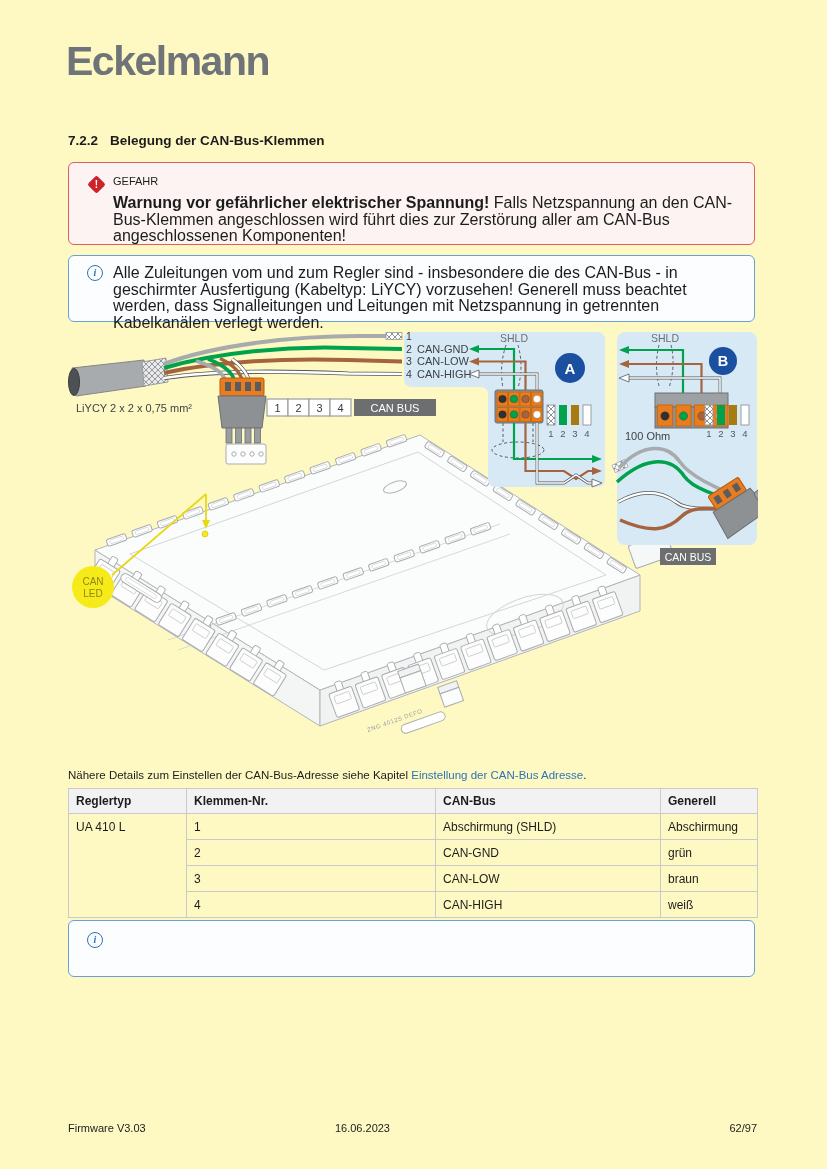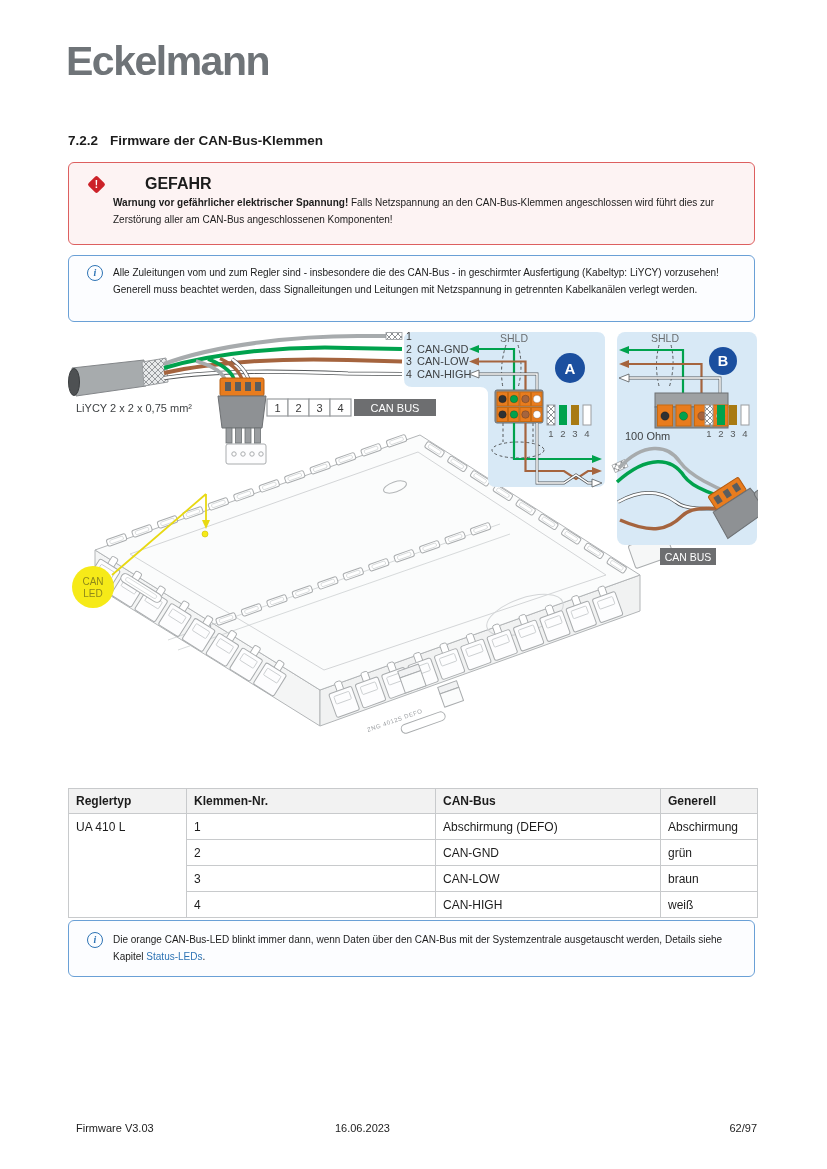--- a/index.html
+++ b/index.html
@@ -1,64 +1,64 @@
 <!DOCTYPE html>
 <html><head>
 <meta charset="utf-8">
 <style>
   html,body{margin:0;padding:0;background:#888;}
-  .page{position:relative;width:827px;height:1169px;background:#ffffff;margin:0 auto;
+  .page{position:relative;width:827px;height:1169px;background:#fef9c3;margin:0 auto;
         font-family:"Liberation Sans", sans-serif;color:#1c1c1c;overflow:hidden;}
   .abs{position:absolute;}
   .logo{left:66px;top:38px;font-size:41px;font-weight:bold;color:#6f7478;letter-spacing:-1.5px;}
   .heading{left:68px;top:133px;font-size:13.5px;font-weight:bold;display:flex;gap:12px;margin:0;}
   
   .box{left:68px;width:687px;border-radius:6px;box-sizing:border-box;}
   .danger{top:162px;height:83px;border:1px solid #dd5f5f;background:#fdf3f3;}
   .danger-icon{position:absolute;left:21px;top:15px;width:13px;height:13px;background:#cc2229;
                transform:rotate(45deg);border-radius:2px;}
   .danger-icon span{position:absolute;left:0;top:0;width:13px;height:13px;transform:rotate(-45deg);
                color:#fff;font-weight:bold;font-size:10px;line-height:13px;text-align:center;display:block;}
-  .danger-title{position:absolute;left:44px;top:12px;font-size:16px;font-weight:bold;margin-left:32px;}
-  .box p{position:absolute;left:44px;margin:0;font-size:10px;line-height:16.5px;width:625px;}
+  .danger-title{position:absolute;left:44px;top:12px;font-size:11px;font-weight:normal;}
+  .box p{position:absolute;left:44px;margin:0;font-size:16px;line-height:16.5px;width:625px;}
   .danger p{top:32px;}
   .infobox{border:1px solid #6aa0d6;background:#fcfdff;}
   .info1{top:255px;height:67px;}
   .info2{top:920px;height:57px;}
   .info-icon{position:absolute;left:18px;top:9px;width:14px;height:14px;border:1.4px solid #2e74b5;
              border-radius:50%;color:#2e74b5;font-size:10px;font-weight:bold;line-height:14px;
              text-align:center;font-family:"Liberation Serif",serif;font-style:italic;}
   .info2 .info-icon{top:11px;}
   .info1 p{top:9px;}
   .info2 p{top:11px;}
   .link{color:#2e74b5;text-decoration:none;cursor:pointer;}
   .details{left:68px;top:769px;margin:0;font-size:11.5px;}
   
   .tblwrap{left:68px;top:788px;width:689px;}
   table{border-collapse:collapse;table-layout:fixed;width:689px;font-size:12px;}
   th,td{border:1px solid #c8cacc;padding:0 0 0 7px;text-align:left;vertical-align:middle;}
   th{background:#f2f2f2;height:24px;font-weight:bold;}
   td{height:25px;}
   td.rspan{vertical-align:top;padding-top:6px;}
   .footer{left:0;top:1122px;width:827px;font-size:11px;}
-  .footer .fl{position:absolute;left:76px;}
+  .footer .fl{position:absolute;left:68px;}
   .footer .fc{position:absolute;left:250px;width:140px;text-align:right;}
   .footer .fr{position:absolute;right:70px;}
   svg text{font-family:"Liberation Sans",sans-serif;}
 </style>
 </head>
 <body>
 
 <div class="page">
 
   <div class="abs logo">Eckelmann</div>
 
   <h2 class="abs heading">
     <span>7.2.2</span>
-    <span>Firmware der CAN-Bus-Klemmen</span>
+    <span>Belegung der CAN-Bus-Klemmen</span>
   </h2>
 
   <div class="abs box danger">
     <div class="danger-icon">
         <span>!</span>
       </div>
     <div class="danger-title">GEFAHR</div>
     <p><b>Warnung vor gefährlicher elektrischer Spannung!</b><span> Falls Netzspannung an den CAN-Bus-Klemmen angeschlossen wird führt dies zur Zerstörung aller am CAN-Bus angeschlossenen Komponenten!</span></p>
   </div>
 
@@ -363,20 +363,21 @@
     <g>
       <path d="M44,247 L138,166 M138,166 V192" stroke="#e8d913" stroke-width="1.8" fill="none"></path>
       <polygon points="134,192 142,192 138,201" fill="#e8d913"></polygon>
       <circle cx="137" cy="206" r="3" fill="#f6ea18" stroke="#cdbd00" stroke-width="0.6"></circle>
       <circle cx="25" cy="259" r="21" fill="#f6ea18"></circle>
       <text x="25" y="257" font-size="10" fill="#8f8a1a" text-anchor="middle">CAN</text>
       <text x="25" y="269" font-size="10" fill="#8f8a1a" text-anchor="middle">LED</text>
     </g>
   </svg>
 
+  <p class="abs details"><span>Nähere Details zum Einstellen der CAN-Bus-Adresse siehe Kapitel </span><a class="link">Einstellung der CAN-Bus Adresse</a><span>.</span></p>
 
   <div class="abs tblwrap">
     <table>
       <colgroup>
           <col style="width:118px">
           <col style="width:249px">
           <col style="width:225px">
           <col style="width:97px">
         </colgroup>
       <thead>
@@ -384,21 +385,21 @@
           <th>Reglertyp</th>
           <th>Klemmen-Nr.</th>
           <th>CAN-Bus</th>
           <th>Generell</th>
         </tr>
       </thead>
       <tbody>
         <tr>
           <td class="rspan" rowspan="4">UA 410 L</td>
           <td>1</td>
-          <td>Abschirmung (DEFO)</td>
+          <td>Abschirmung (SHLD)</td>
           <td>Abschirmung</td>
         </tr>
         <tr>
           <td>2</td>
           <td>CAN-GND</td>
           <td>grün</td>
         </tr>
         <tr>
           <td>3</td>
           <td>CAN-LOW</td>
@@ -408,21 +409,20 @@
           <td>4</td>
           <td>CAN-HIGH</td>
           <td>weiß</td>
         </tr>
       </tbody>
     </table>
   </div>
 
   <div class="abs box infobox info2">
     <div class="info-icon"><span>i</span></div>
-    <p><span>Die orange CAN-Bus-LED blinkt immer dann, wenn Daten über den CAN-Bus mit der Systemzentrale ausgetauscht werden, Details siehe Kapitel </span><a class="link">Status-LEDs</a><span>.</span></p>
   </div>
 
   <div class="abs footer">
     <span class="fl">Firmware V3.03</span>
     <span class="fc">16.06.2023</span>
     <span class="fr">62/97</span>
   </div>
 
 </div>
 

